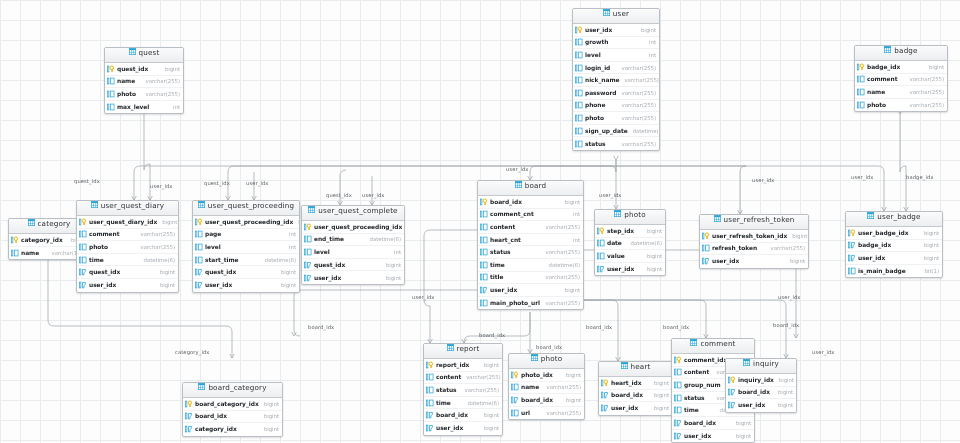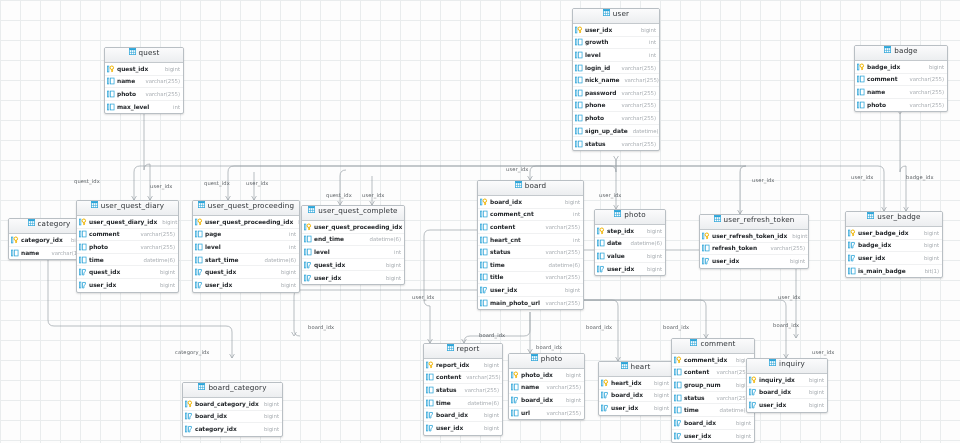--- a/index.html
+++ b/index.html
@@ -1000,21 +1000,21 @@
         </div>
         <div class="row">
           <svg class="key-icon" viewBox="0 0 12 12">
             <rect x="0.6" y="1.6" width="2.2" height="8.8" fill="#ffffff" stroke="#29a3d8" stroke-width="1.1"></rect>
             <path d="M5.2 2.2 L9.6 2.2 L9.6 5.0 L7.4 7.0 L7.4 10.4 L5.2 10.4 Z" fill="none" stroke="#29a3d8" stroke-width="1.2"></path>
           </svg>
           <span class="col-name">user_idx</span>
           <span class="col-type">bigint</span>
         </div>
       </div>
-      <div class="table" style="left: 746px; top: 358px; width: 82px;">
+      <div class="table" style="left: 725px; top: 358px; width: 72px;">
         <div class="tbl-header">
           <svg class="tbl-icon" viewBox="0 0 10 10">
             <rect x="0.5" y="0.5" width="9" height="9" fill="#ffffff" stroke="#29a3d8" stroke-width="1"></rect>
             <rect x="0.5" y="0.5" width="9" height="2.6" fill="#29a3d8"></rect>
             <line x1="3.6" y1="3.1" x2="3.6" y2="9.5" stroke="#29a3d8" stroke-width="0.8"></line>
             <line x1="6.6" y1="3.1" x2="6.6" y2="9.5" stroke="#29a3d8" stroke-width="0.8"></line>
             <line x1="0.5" y1="6.3" x2="9.5" y2="6.3" stroke="#29a3d8" stroke-width="0.8"></line>
           </svg>
           <span class="tbl-title">inquiry</span>
         </div>

